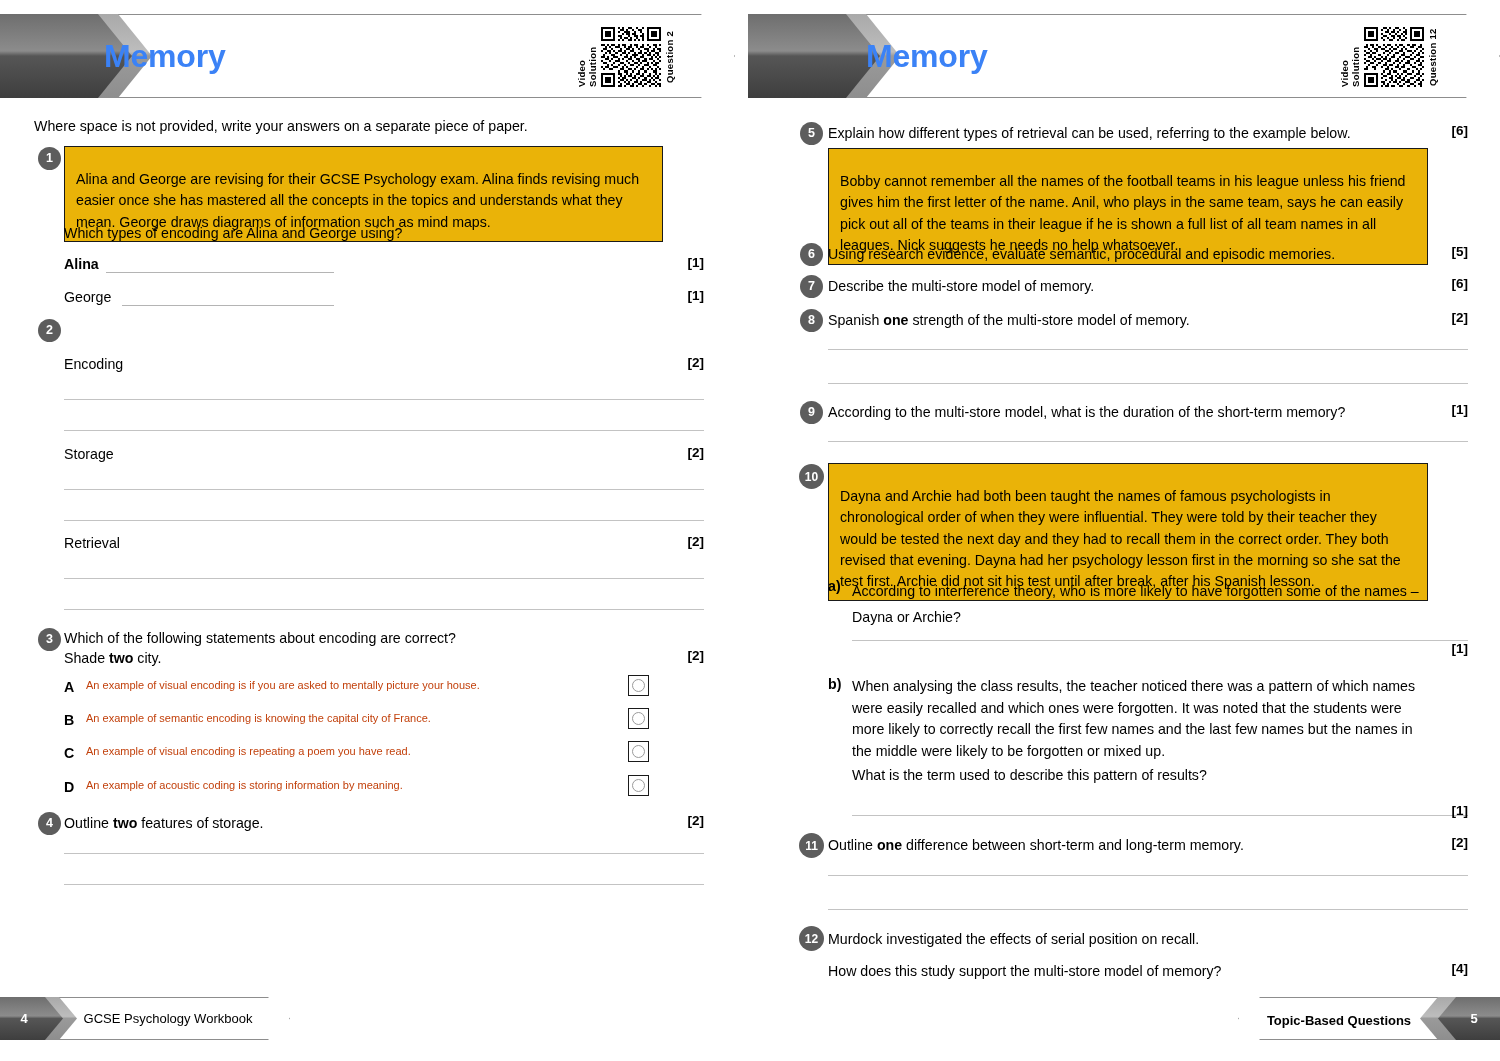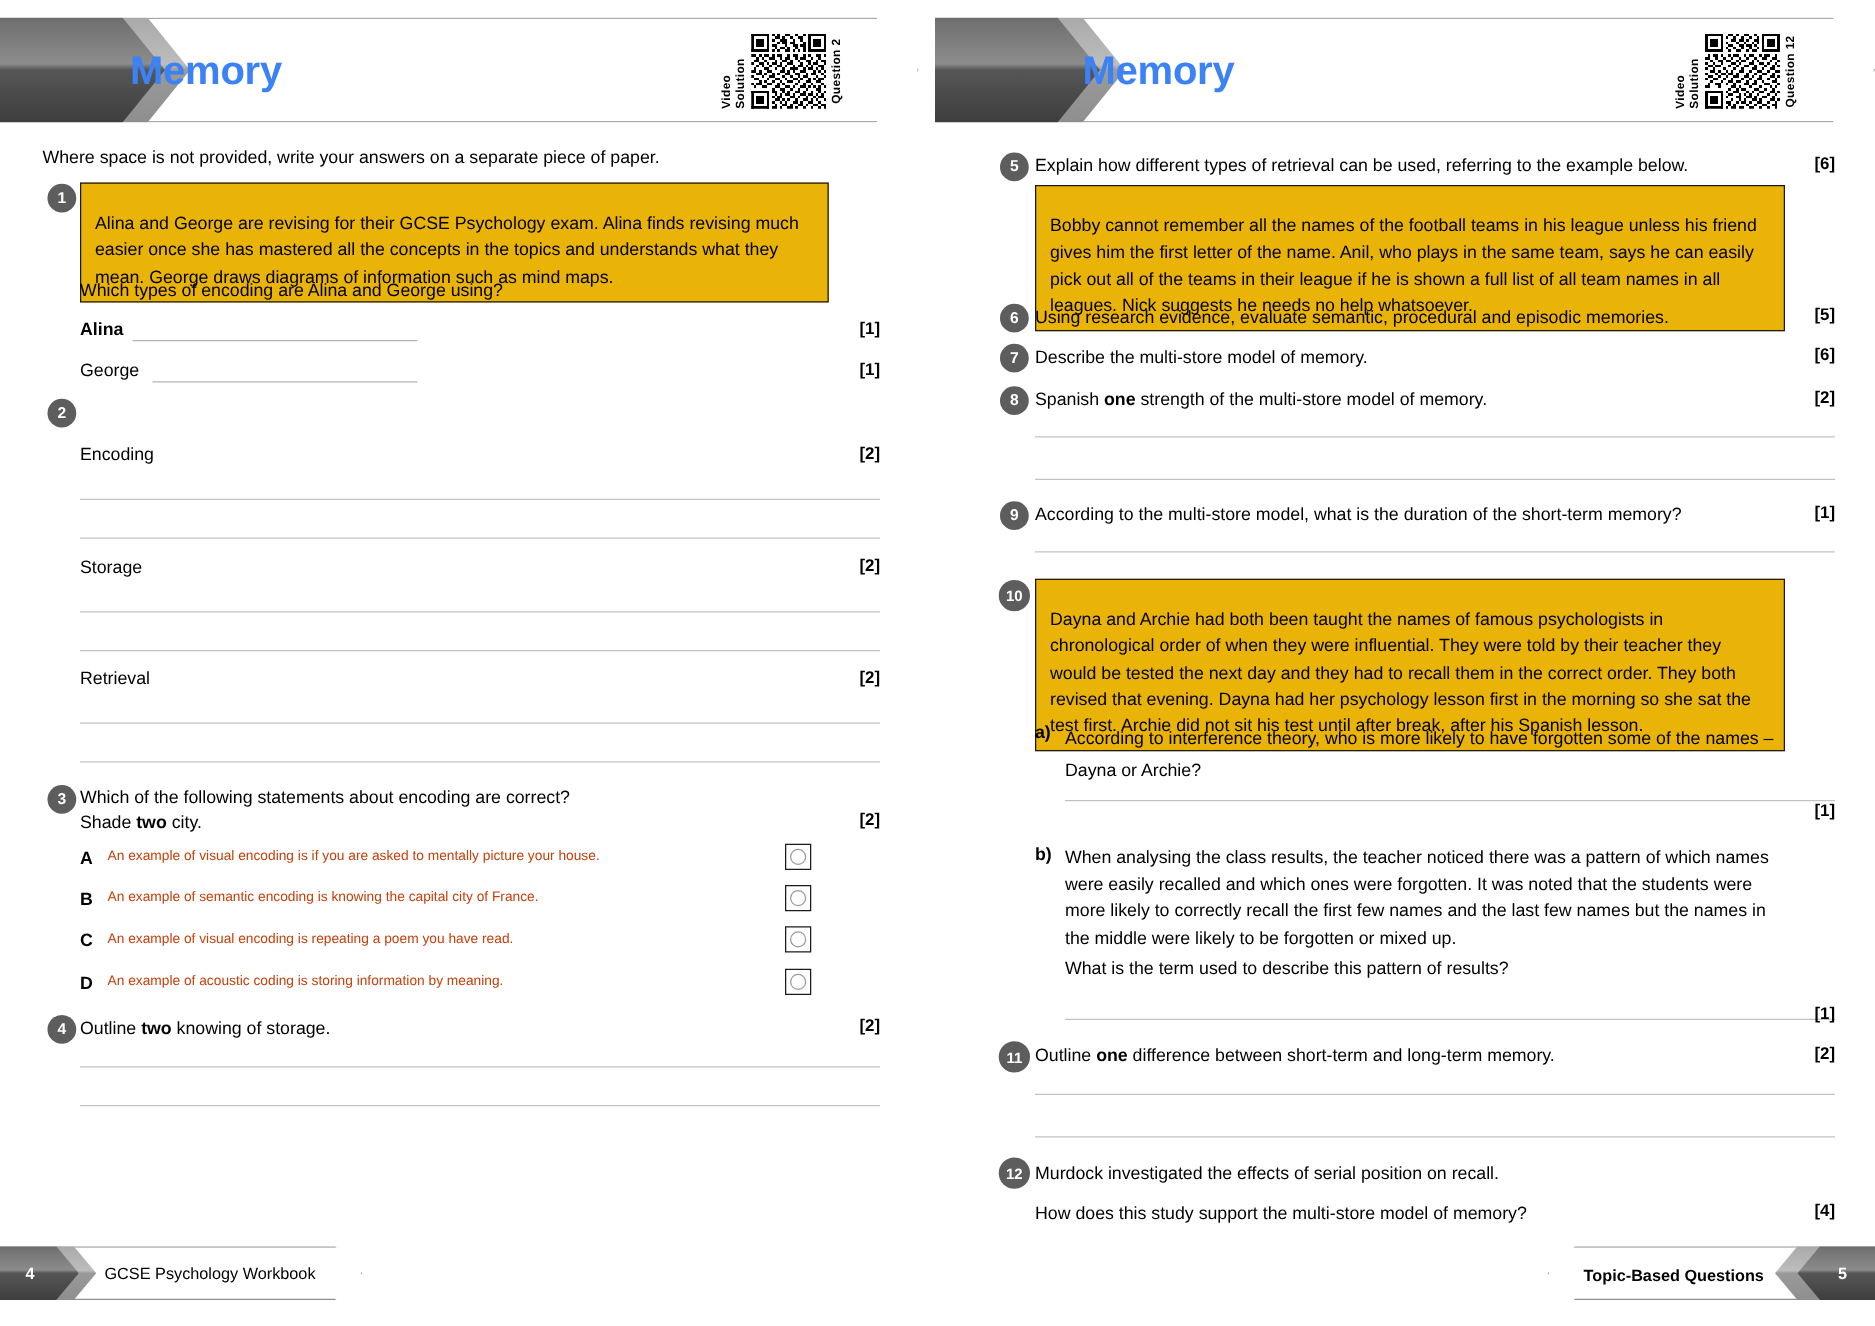--- a/index.html
+++ b/index.html
@@ -485,21 +485,21 @@
         <div class="circ"></div>
       </div>
 
     <div class="optletter" style="left:64px; top:779px;">D</div>
     <div class="optrow" style="left:86px; top:779px; width:520px;">An example of acoustic coding is storing information by meaning.</div>
     <div class="optbox" style="left:628px; top:775px;">
         <div class="circ"></div>
       </div>
 
     <div class="qnum" style="left:38px; top:812px;">4</div>
-    <div class="qtext" style="left:64px; top:813px; width:540px;"><span>Outline </span><b>two</b><span> knowing of storage.</span></div>
+    <div class="qtext" style="left:64px; top:813px; width:540px;"><span>Outline </span><b>two</b><span> features of storage.</span></div>
     <div class="marks" style="left:614px; top:813px; width:90px;">[2]</div>
     <div class="ansline" style="left:64px; top:853px; width:640px;"></div>
     <div class="ansline" style="left:64px; top:884px; width:640px;"></div>
 
     <div class="footer footer-left">
       <div class="ft-plate-l"></div>
       <div class="ft-chev-back-l"></div>
       <div class="ft-chev-front-l"></div>
       <div class="ft-pagenum-l">4</div>
       <div class="ft-label-l">GCSE Psychology Workbook</div>

